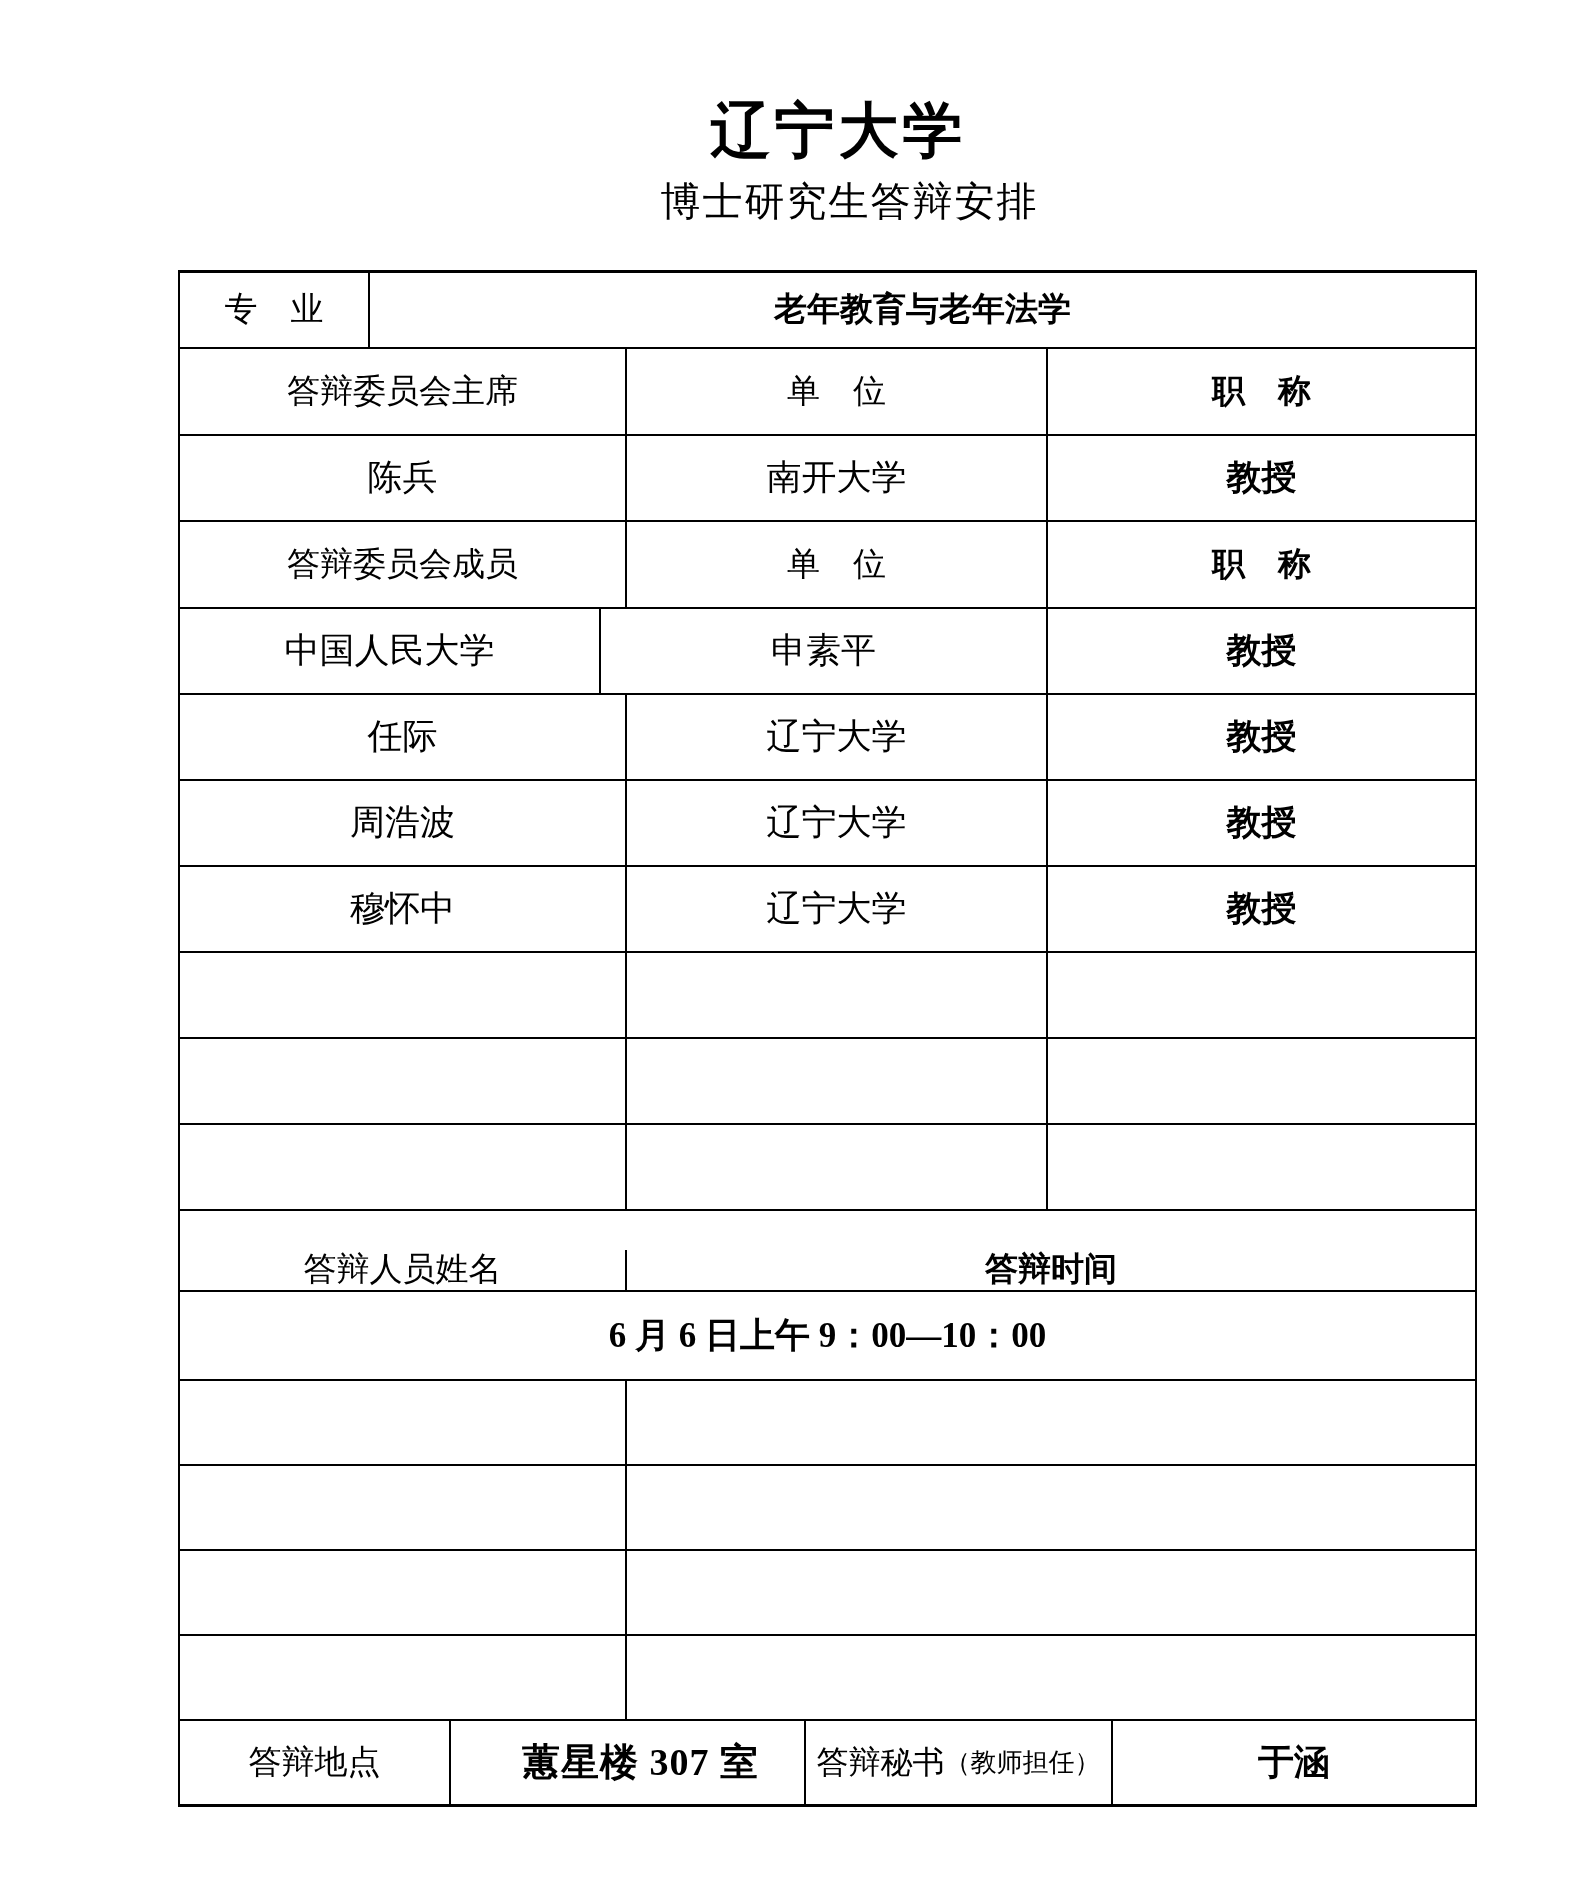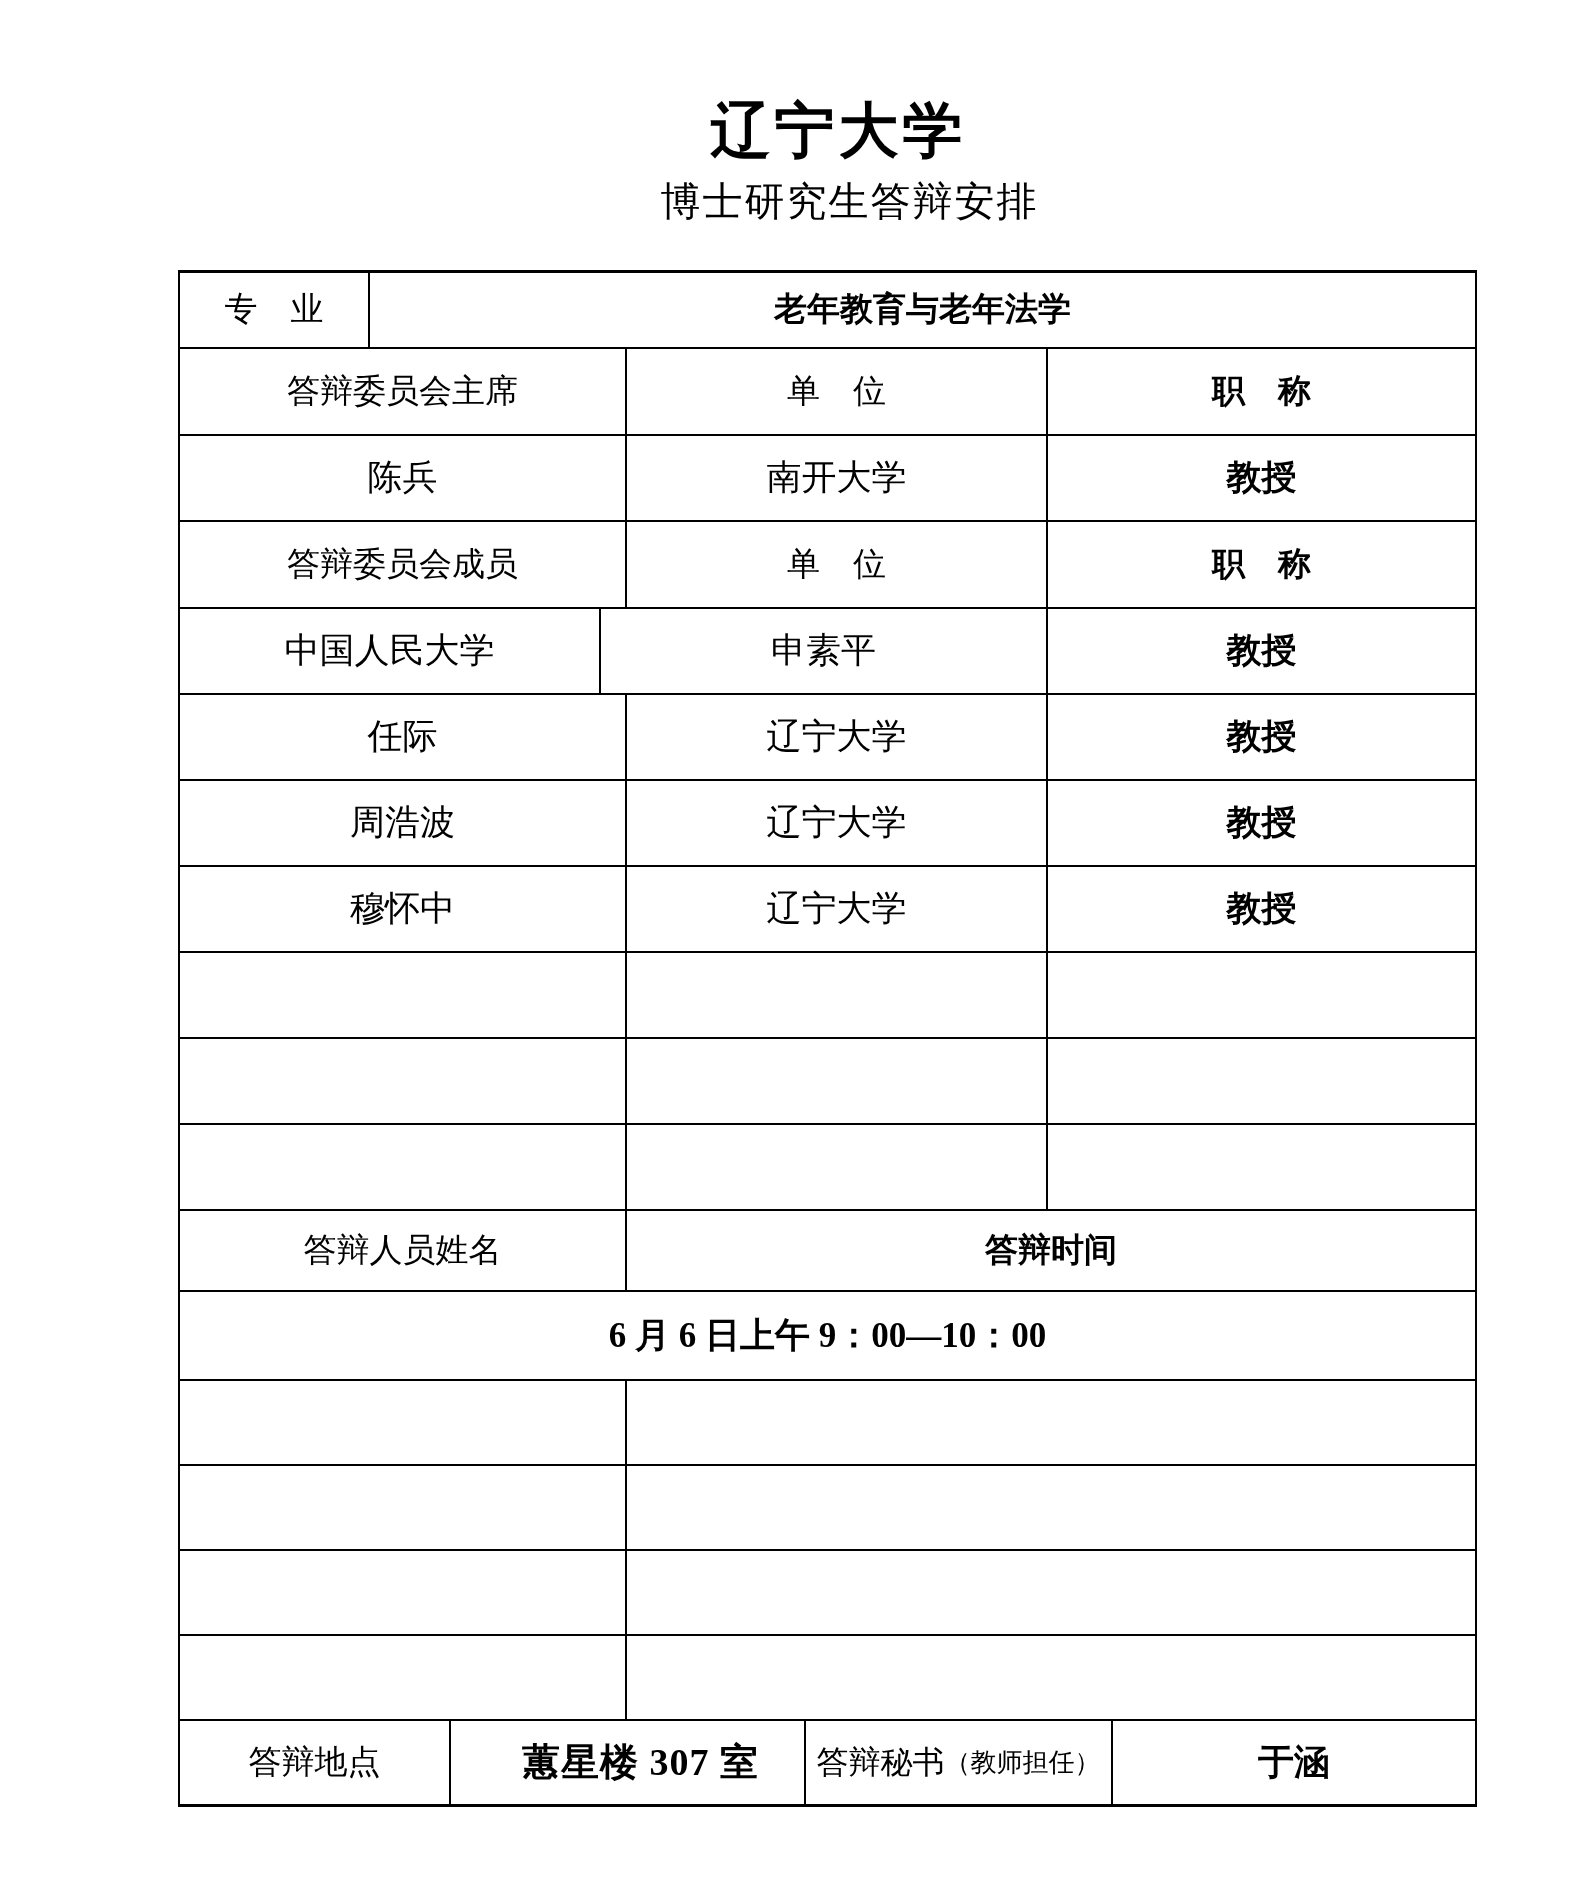--- a/index.html
+++ b/index.html
@@ -47,21 +47,21 @@
     line-height: 1.2;
     overflow: hidden;
   }
   .tcell:last-child { border-right: none; }
   .grow { flex: 1 1 auto; font-weight: bold; }
 
   
   .h-major   { height: 76px; }
   .h-header  { height: 87px; }
   .h-data    { height: 86px; }
-  .h-dheader { height: 81px; }
+  .h-dheader { height: 81px; align-items: flex-end; }
   .h-drow    { height: 89px; }
   .h-dempty  { height: 85px; }
   .h-footer  { height: 83px; }
 
   
   .w-majorlabel { width: 190px; flex: 0 0 190px; text-align: center; }
   .w-col1 { width: 447px; flex: 0 0 447px; }
   .w-col2 { width: 421px; flex: 0 0 421px; }
   .w-floc1 { width: 271px; flex: 0 0 271px; }
   .w-floc2 { width: 355px; flex: 0 0 355px; padding-left: 26px; }

